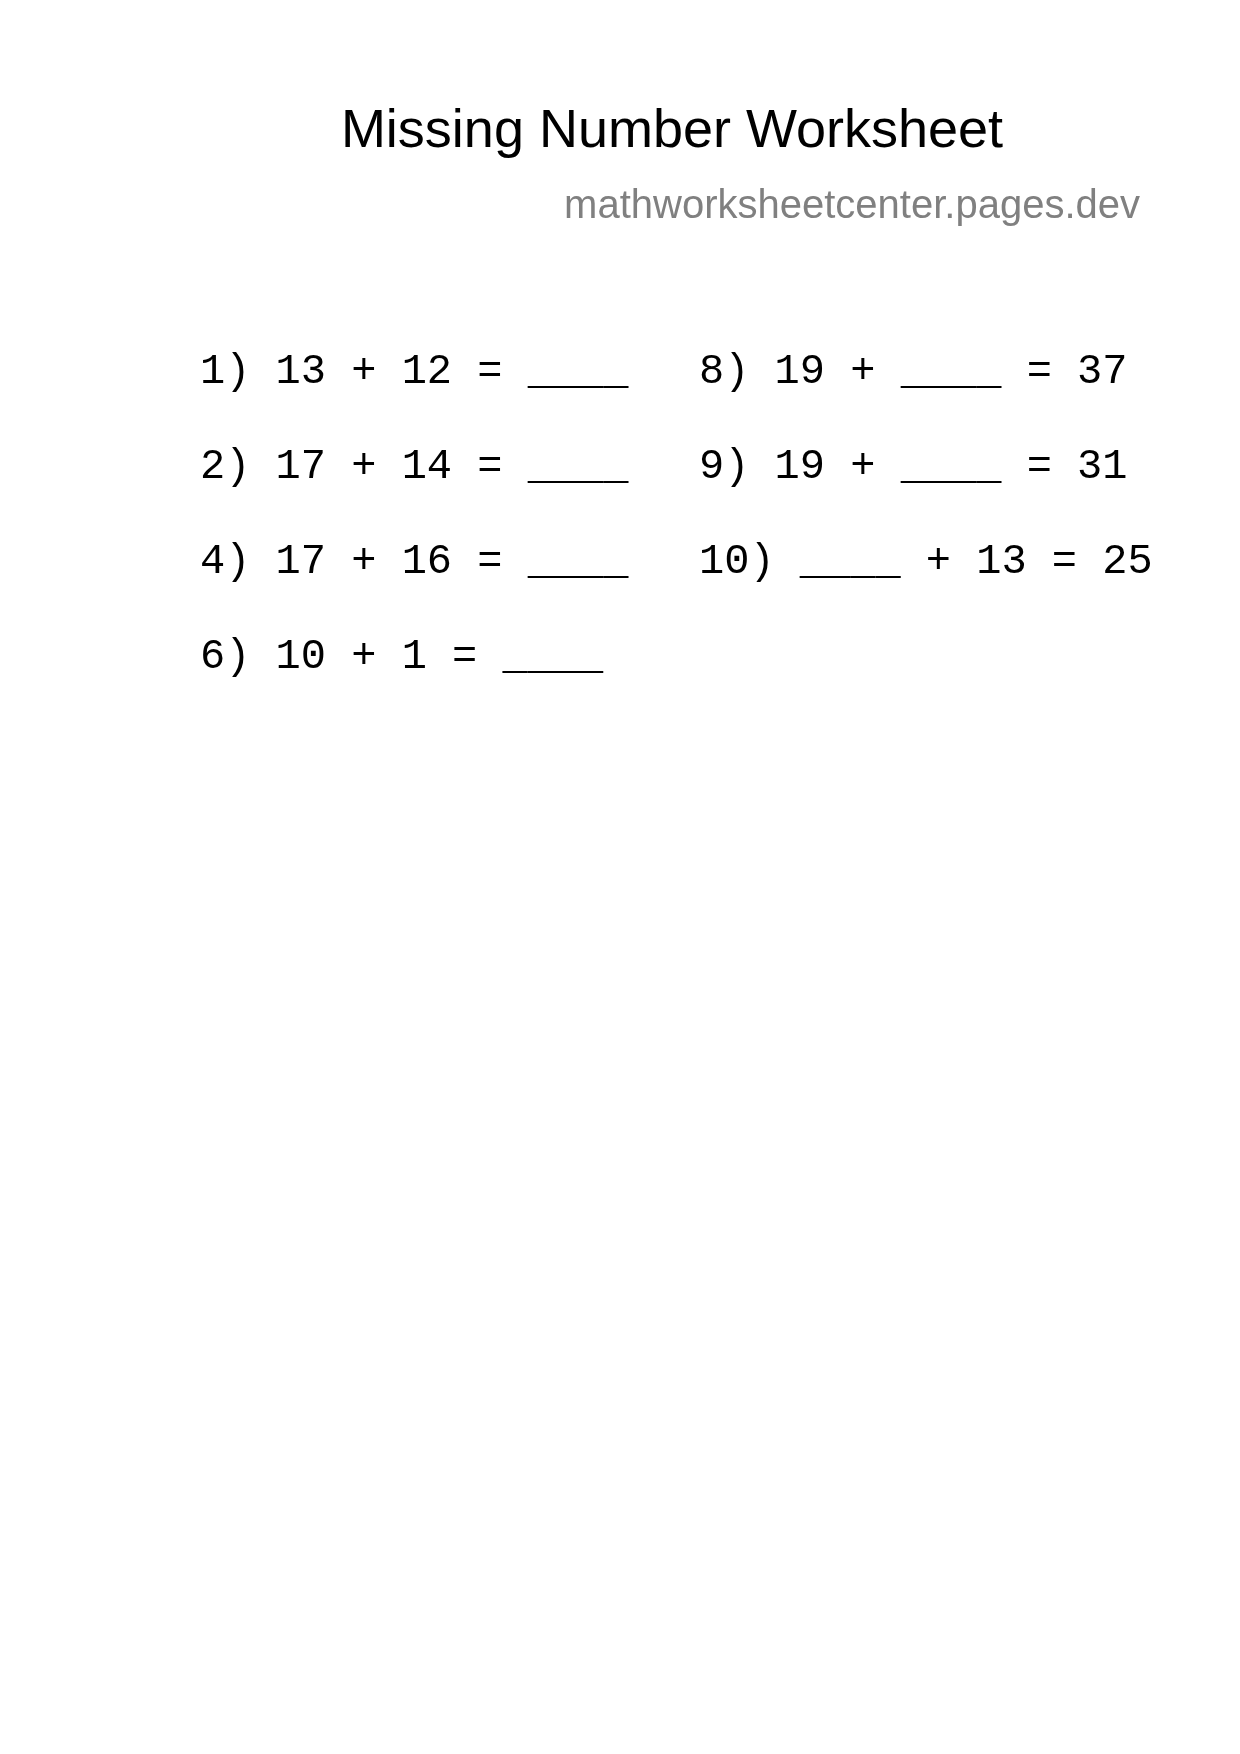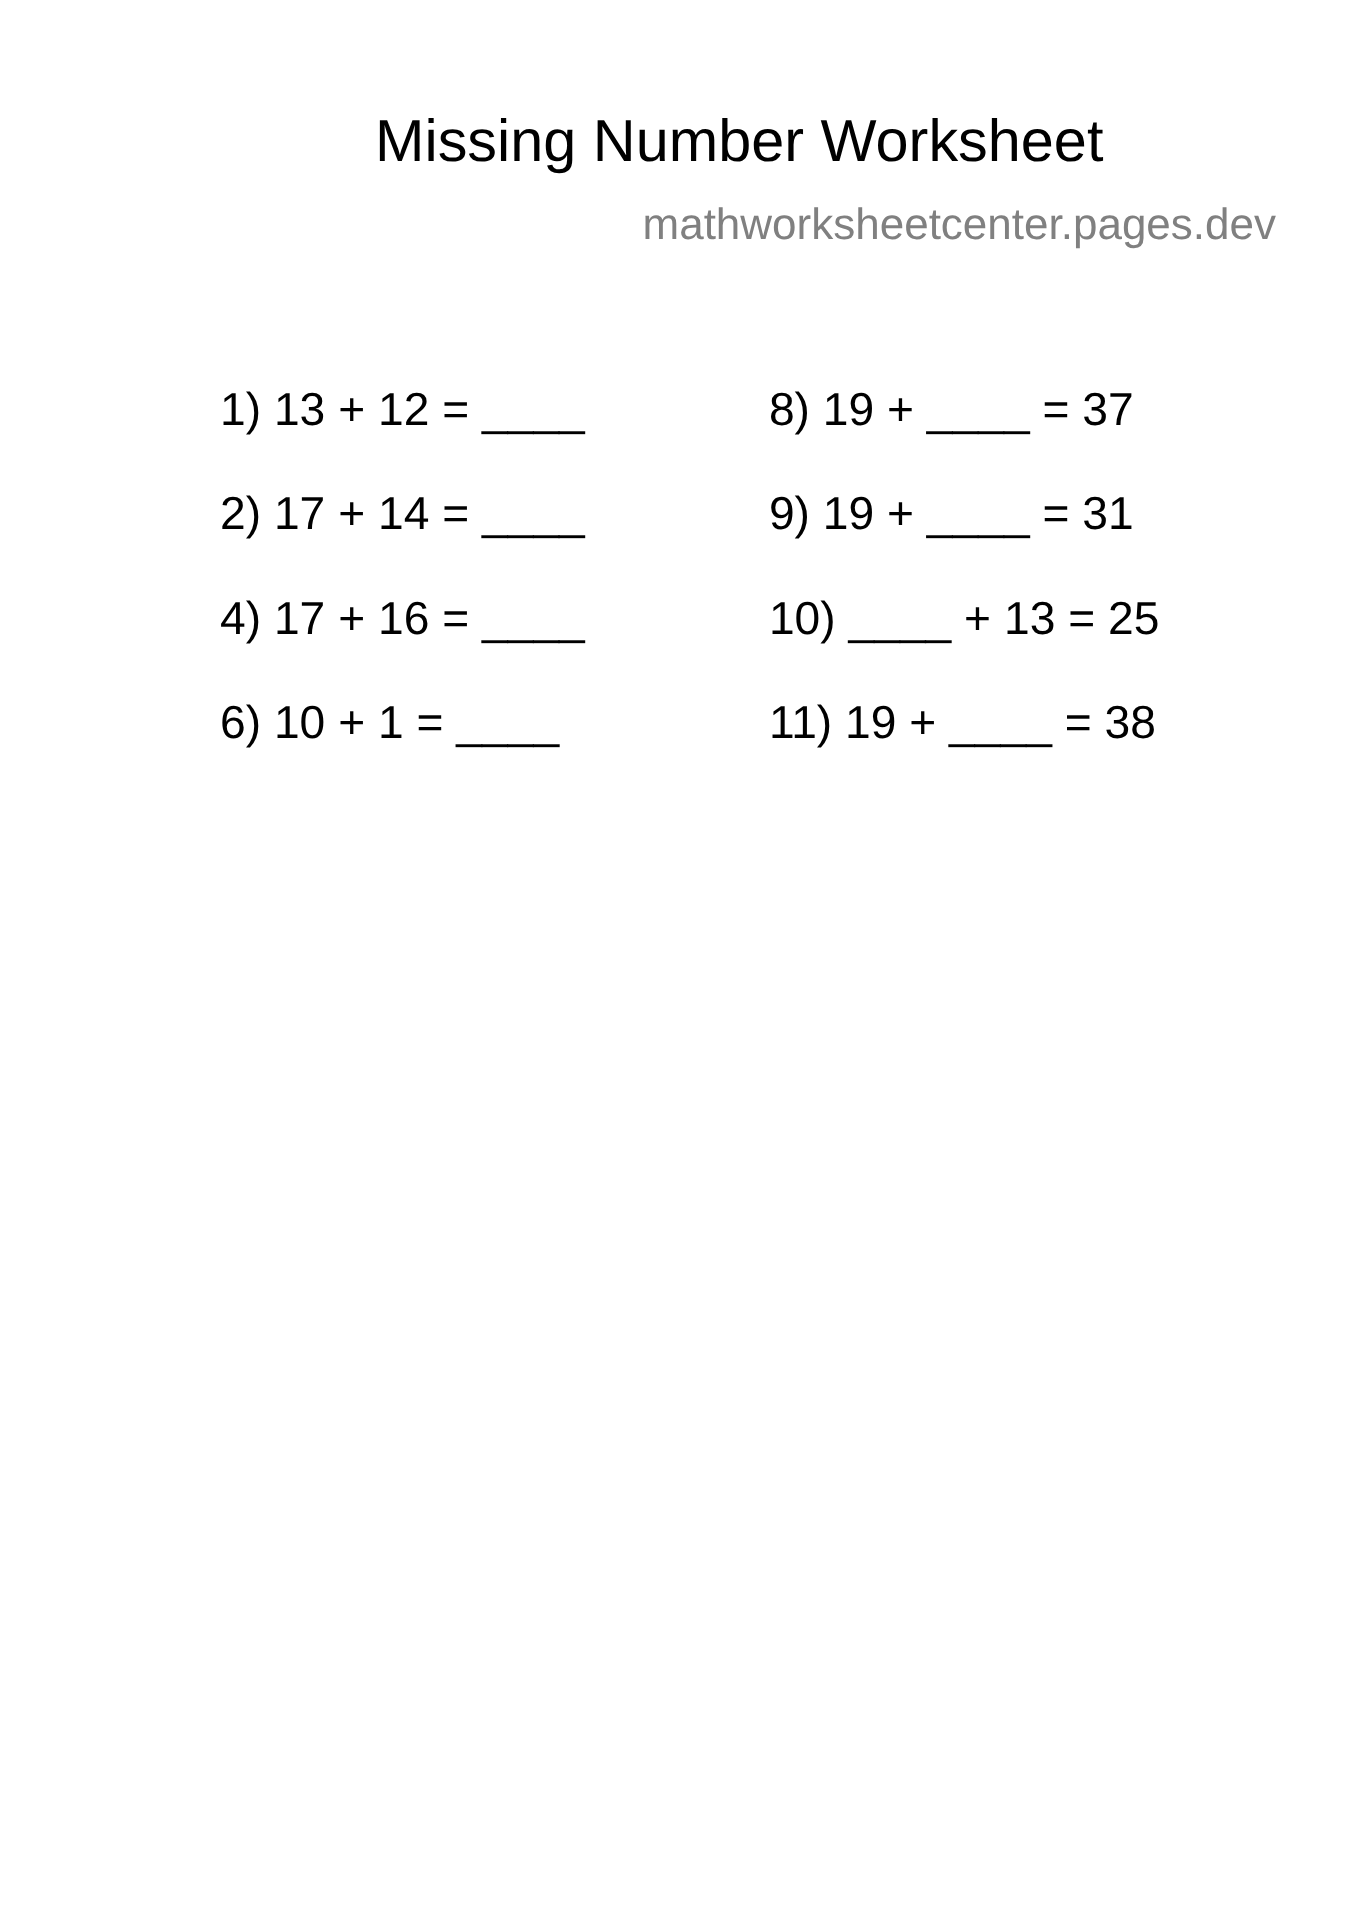--- a/index.html
+++ b/index.html
@@ -21,29 +21,30 @@
       top: 96px;
       width: 1344px;
       text-align: center;
       font-size: 54px;
       line-height: 64px;
       margin: 0;
       font-weight: normal;
     }
     .site-url {
       position: absolute;
-      right: 80px;
+      right: 100px;
       top: 180px;
       font-size: 40px;
       line-height: 48px;
       color: #808080;
     }
     .column {
       position: absolute;
       top: 348px;
+      font-family: Liberation Mono, monospace;
     }
     .column.left { left: 200px; }
     .column.right { left: 699px; }
     .problem {
       font-size: 42px;
       line-height: 48px;
       height: 95px;
       white-space: pre;
     }
   </style>
@@ -57,14 +58,13 @@
   <div class="problem">1) 13 + 12 = ____</div>
   <div class="problem">2) 17 + 14 = ____</div>
   <div class="problem">4) 17 + 16 = ____</div>
   <div class="problem">6) 10 + 1 = ____</div>
 </div>
 
 <div class="column right">
   <div class="problem">8) 19 + ____ = 37</div>
   <div class="problem">9) 19 + ____ = 31</div>
   <div class="problem">10) ____ + 13 = 25</div>
-  <div class="problem">11) 19 + ____ = 38</div>
 </div>
 
 </body></html>

